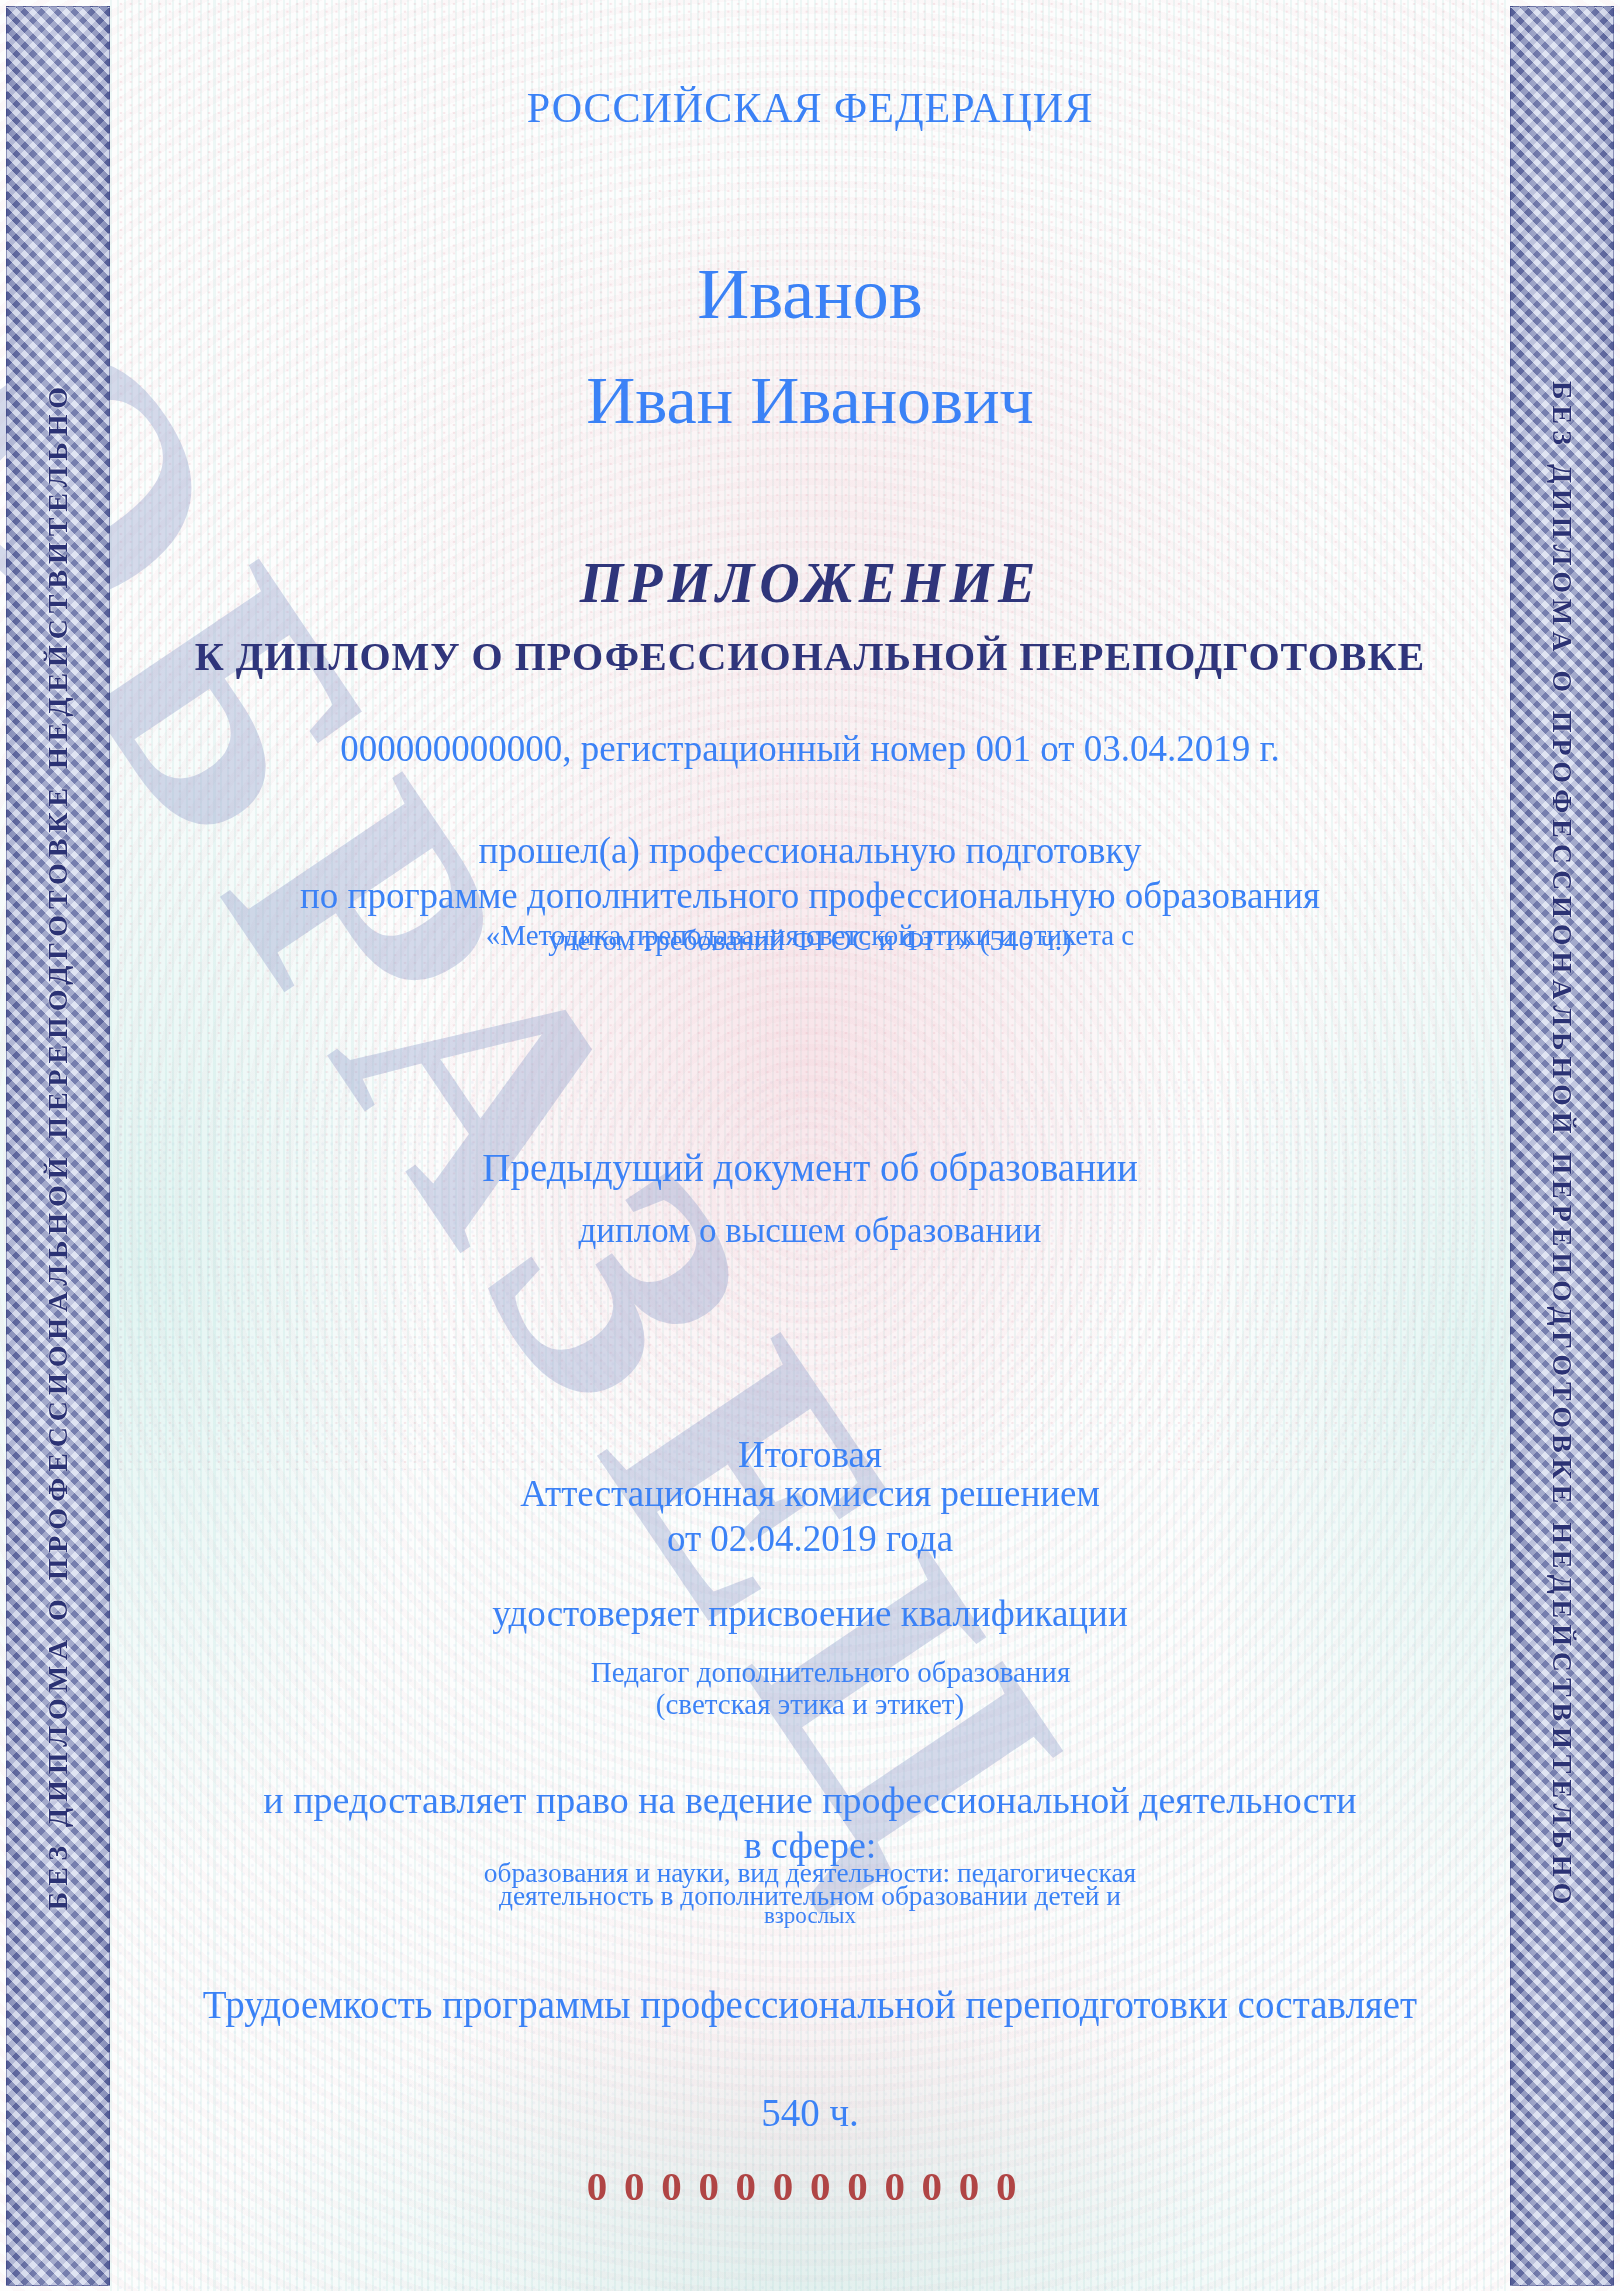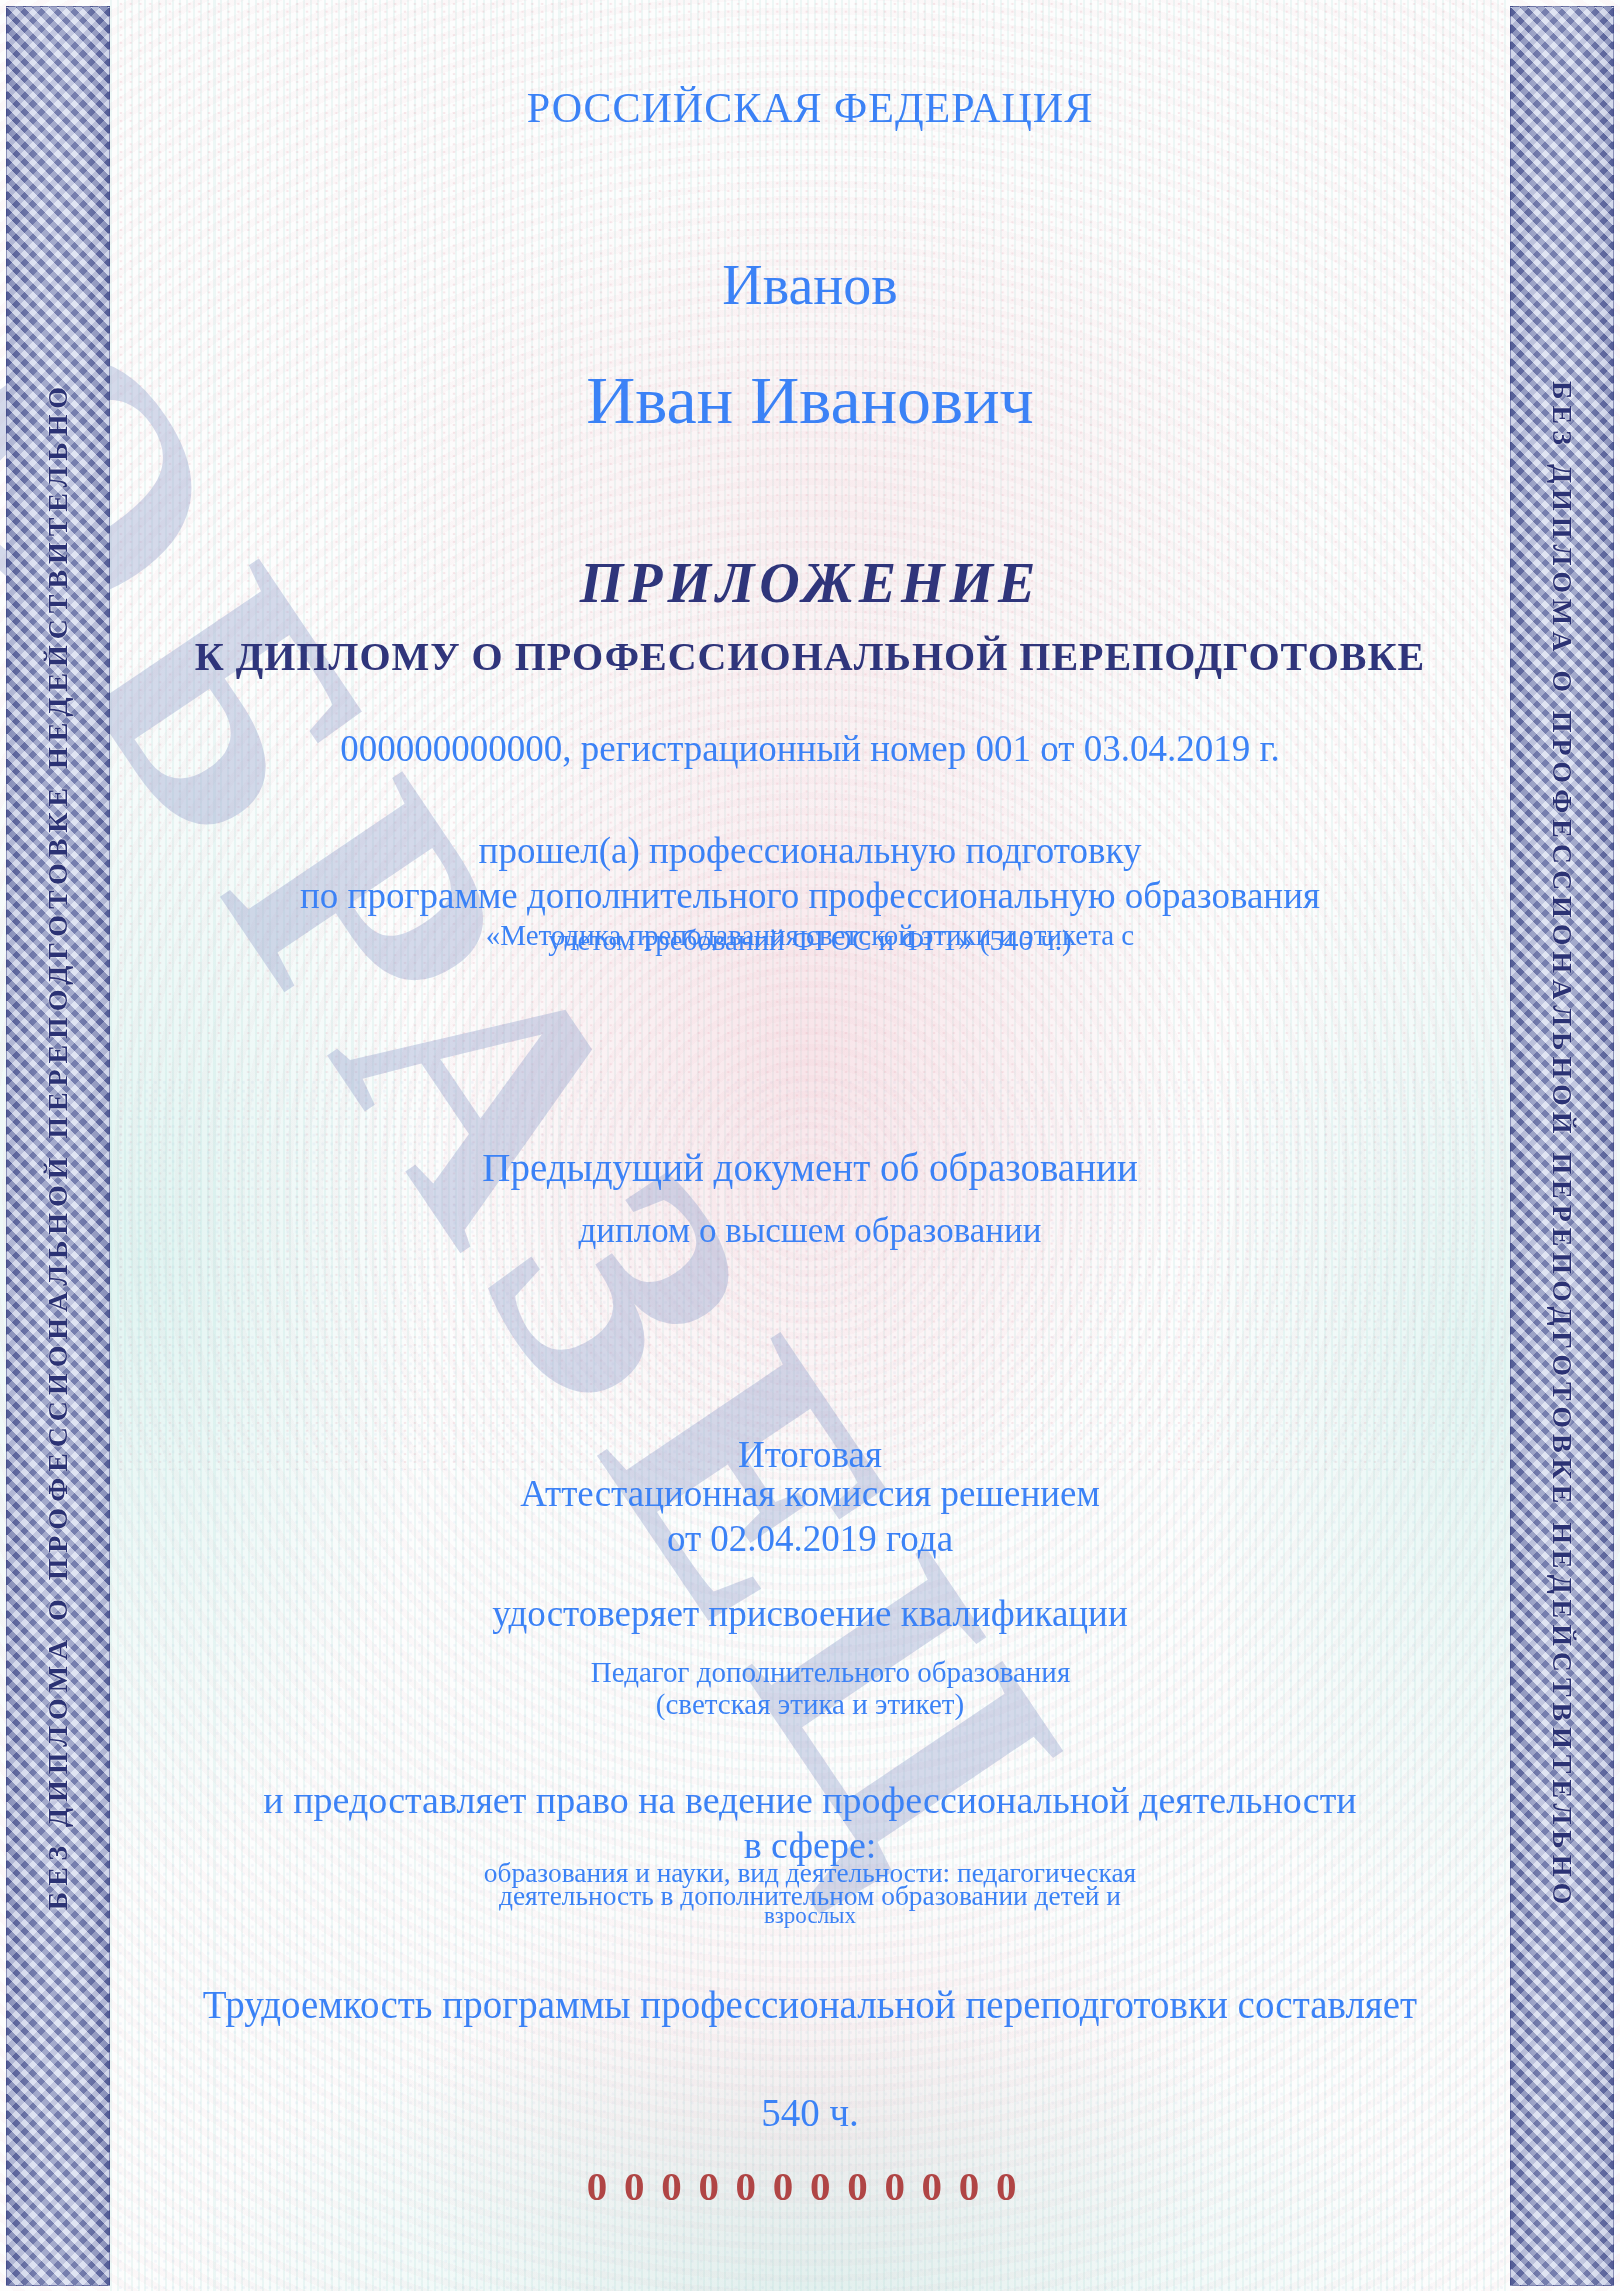--- a/index.html
+++ b/index.html
@@ -82,21 +82,21 @@
     transform:rotate(56deg);transform-origin:0 0;
     pointer-events:none;
   }
   
   .line{
     position:absolute;left:167px;right:167px;
     text-align:center;color:#3b82f6;
   }
   .navy{color:#2f357b;}
   .country     {top:84px;  font-size:42px; letter-spacing:1px;}
-  .surname     {top:253px; font-size:56px;}
+  .surname     {top:253px; font-size:72px;}
   .namepat     {top:361px; font-size:68px;}
   .title-main  {top:551px; font-size:56px; font-weight:bold; letter-spacing:4.9px;font-style:italic;}
   .title-sub   {top:633px; font-size:40px; font-weight:bold; letter-spacing:1px;}
   .reg-line    {top:727px; font-size:37px;}
   .prog1       {top:829px; font-size:37px;}
   .prog2       {top:874px; font-size:37px;}
   .progname1   {top:919px; font-size:29px;}
   .progname2   {top:924px; font-size:29px;}
   .prevdoc-lbl {top:1145px;font-size:39px;}
   .prevdoc-val {top:1211px;font-size:35px;}

